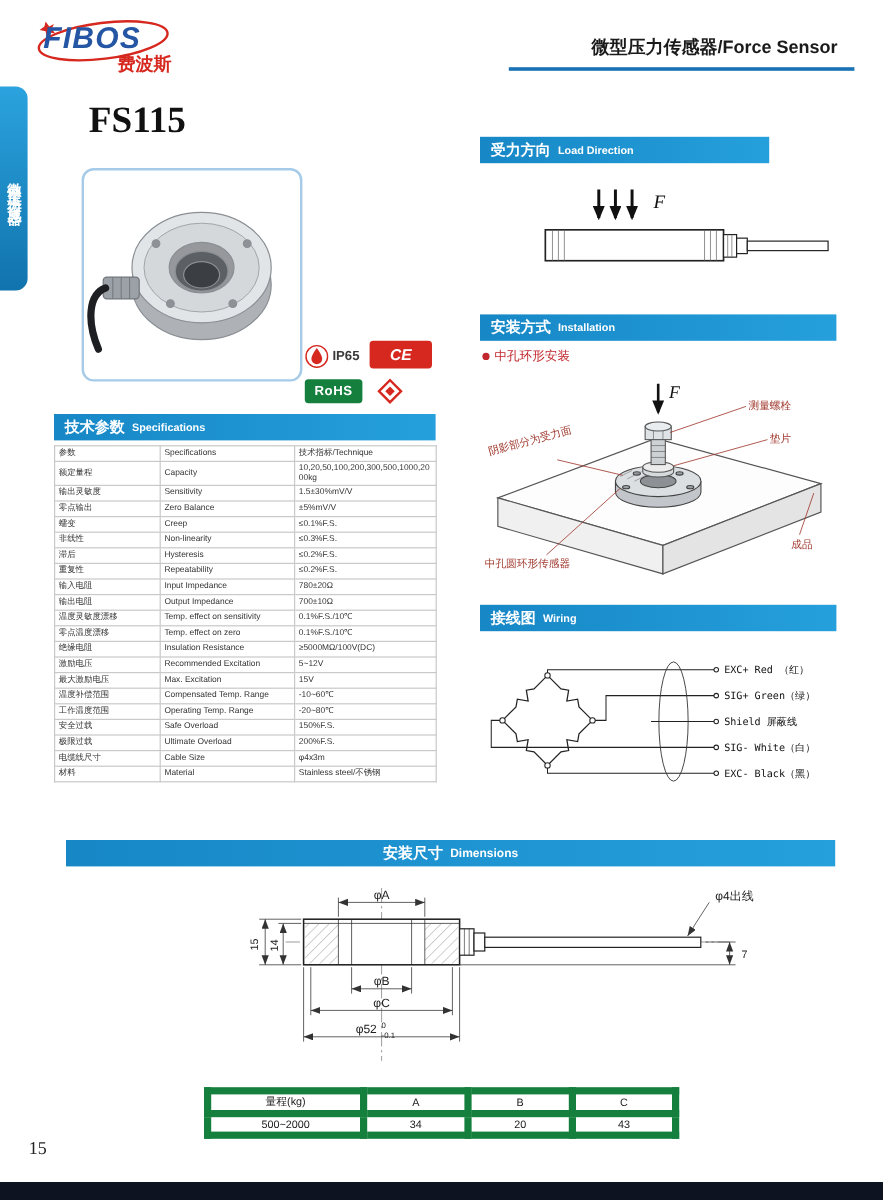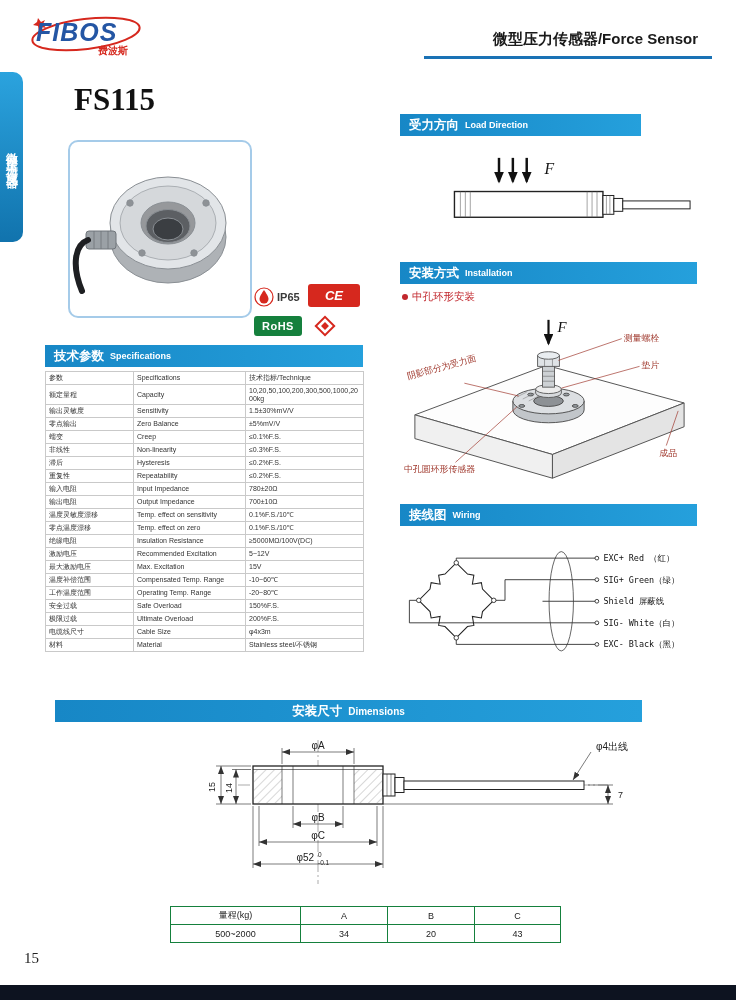--- a/index.html
+++ b/index.html
@@ -7,21 +7,21 @@
   body {
     position:relative; background:#ffffff; overflow:hidden;
     font-family:"Liberation Sans", sans-serif; color:#222;
   }
   .abs { position:absolute; }
 
   
   .logo { left:26px; top:10px; width:130px; height:50px; }
   .logo-text { position:absolute; left:10px; top:8px; font-style:italic; font-weight:bold;
     font-size:25px; color:#2456a4; letter-spacing:1px; }
-  .logo-cn { position:absolute; left:72px; top:34px; font-size:10px; color:#d6281e; font-weight:bold; }
+  .logo-cn { position:absolute; left:72px; top:34px; font-size:15px; color:#d6281e; font-weight:bold; }
   .logo-ellipse { position:absolute; left:0; top:0; }
   .page-title { right:38px; top:30px; font-size:15px; font-weight:bold; color:#1a1a1a; }
   .title-rule { left:424px; top:56px; width:288px; height:3px; background:#1a72b5; }
 
   
   .side-tab { left:0; top:72px; width:23px; height:170px;
     background:linear-gradient(180deg,#2ba3de,#1173ad);
     border-radius:0 10px 10px 0; display:flex; align-items:center; justify-content:center; }
   .side-tab span { writing-mode:vertical-rl; text-orientation:upright; color:#fff;
     font-size:12px; font-weight:bold; letter-spacing:4px; }
@@ -56,21 +56,21 @@
     overflow:hidden; word-break:break-all; }
 
   
   .install-bullet { left:402px; top:290px; display:flex; align-items:center; gap:4px;
     color:#c1272d; font-size:10.5px; font-weight:normal; }
   .install-bullet .dot { width:6px; height:6px; border-radius:50%; background:#c1272d; display:inline-block; }
 
   
   .dims-table { left:170px; top:906px; border-collapse:collapse; table-layout:fixed; width:390px;
     font-size:9px; color:#222; text-align:center; }
-  .dims-table th, .dims-table td { border:1px solid #15803d; height:18px; font-weight:normal; }
+  .dims-table th, .dims-table td { border:6px solid #15803d; height:18px; font-weight:normal; }
 
   .page-number { left:24px; top:950px; font-family:"Liberation Serif", serif; font-size:15px; color:#222; }
   .footer-bar { left:0; right:0; bottom:0; height:15px; background:#0d1320; }
 </style>
 </head>
 <body>
 
 <div class="abs logo">
   <svg class="logo-ellipse" width="130" height="50">
     <ellipse cx="60" cy="24" rx="54" ry="15" fill="none" stroke="#d6281e" stroke-width="2" transform="rotate(-7 60 24)"></ellipse>
@@ -384,21 +384,21 @@
   </g>
   <g fill="#111" font-size="9" font-family="DejaVu Sans Mono, monospace">
     <text x="217" y="33">EXC+ Red （红）</text>
     <text x="217" y="56">SIG+ Green（绿）</text>
     <text x="217" y="79">Shield  屏蔽线</text>
     <text x="217" y="102">SIG-  White（白）</text>
     <text x="217" y="125">EXC-  Black（黑）</text>
   </g>
 </svg>
 
-<div class="abs secbar center" style="left:55px;top:700px;width:587px;">
+<div class="abs secbar center" style="left:55px;top:700px;width:641px;">
   <span class="cn">安装尺寸</span>
   <span class="en">Dimensions</span>
 </div>
 <svg class="abs" style="left:48px;top:724px;" width="640" height="180" viewBox="0 0 640 180">
   <defs>
     <marker id="dmArr" markerUnits="userSpaceOnUse" markerWidth="9" markerHeight="7" refX="8" refY="3" orient="auto-start-reverse">
       <path d="M0,0L8,3L0,6Z" fill="#333"></path>
     </marker>
     <pattern id="dmHatch" width="6" height="6" patternUnits="userSpaceOnUse" patternTransform="rotate(45)">
       <line x1="0" y1="0" x2="0" y2="6" stroke="#9a9a9a" stroke-width="0.8"></line>

